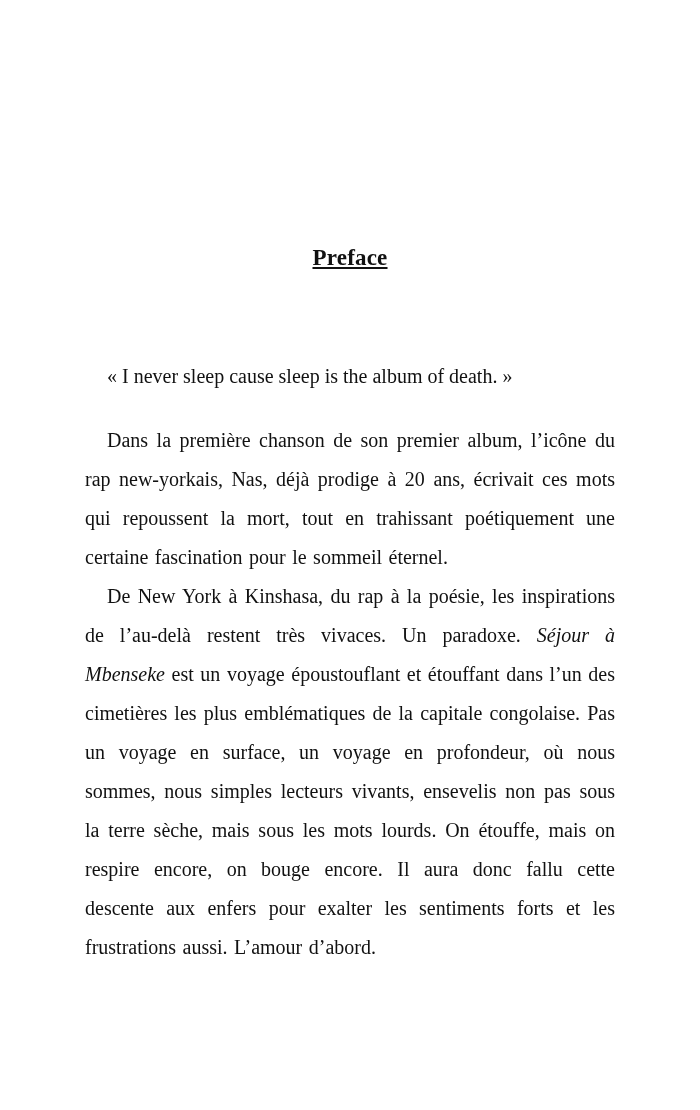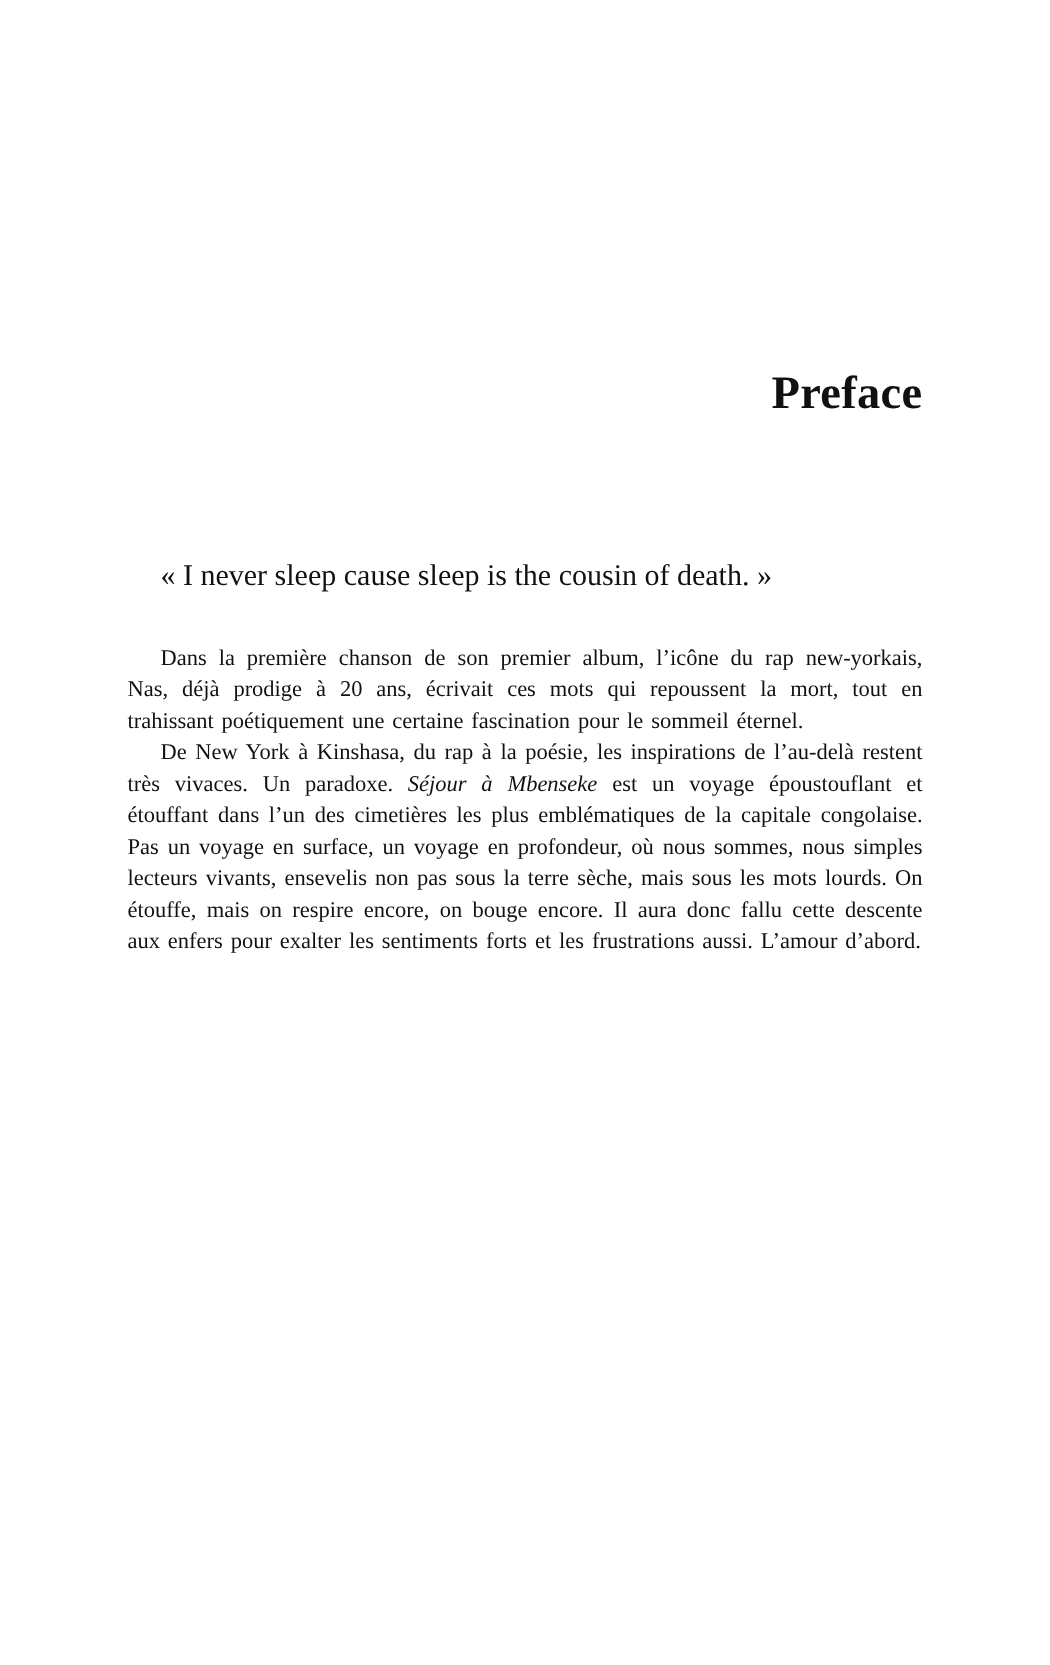--- a/index.html
+++ b/index.html
@@ -13,55 +13,56 @@
     overflow: hidden;
     font-family: "Liberation Serif", "DejaVu Serif", serif;
     color: #111111;
   }
   .page {
     width: 530px;
     margin: 0 auto;
     padding-top: 246px;
   }
   .chapter-title {
-    font-size: 31px;
+    font-size: 23px;
     font-weight: bold;
-    text-align: right;
+    text-align: center;
     line-height: 1;
     margin: 0;
     letter-spacing: 0.2px;
+    text-decoration: underline;
   }
   .epigraph {
     margin: 92px 0 30px 0;
     font-size: 20px;
     line-height: 30.2px;
     text-indent: 22px;
     text-align: justify;
   }
   .body-text p {
     margin: 0;
-    font-size: 15px;
-    line-height: 21px;
+    font-size: 20px;
+    line-height: 39px;
     text-indent: 22px;
     text-align: justify;
     text-align-last: left;
     word-spacing: 1.5px;
   }
   .italic {
     font-style: italic;
   }
 </style>
 </head>
 <body>
 
 <div class="page">
 
   <h1 class="chapter-title">Preface</h1>
 
-  <p class="epigraph">« I never sleep cause sleep is the cousin of death. »</p>
+  <p class="epigraph">« I never sleep cause sleep is the album of death. »</p>
 
   <div class="body-text">
 
     <p><span>Dans la première chanson de son premier album, l’icône du rap new-yorkais, Nas, déjà prodige à 20 ans, écrivait ces mots qui repoussent la mort, tout en trahissant poétiquement une certaine fascination pour le sommeil éternel.</span></p>
 
     <p><span>De New York à Kinshasa, du rap à la poésie, les inspirations de l’au-delà restent très vivaces. Un paradoxe. </span><span class="italic">Séjour à Mbenseke</span><span> est un voyage époustouflant et étouffant dans l’un des cimetières les plus emblématiques de la capitale congolaise. Pas un voyage en surface, un voyage en profondeur, où nous sommes, nous simples lecteurs vivants, ensevelis non pas sous la terre sèche, mais sous les mots lourds. On étouffe, mais on respire encore, on bouge encore. Il aura donc fallu cette descente aux enfers pour exalter les sentiments forts et les frustrations aussi. L’amour d’abord.</span></p>
 
 
   </div>
 

